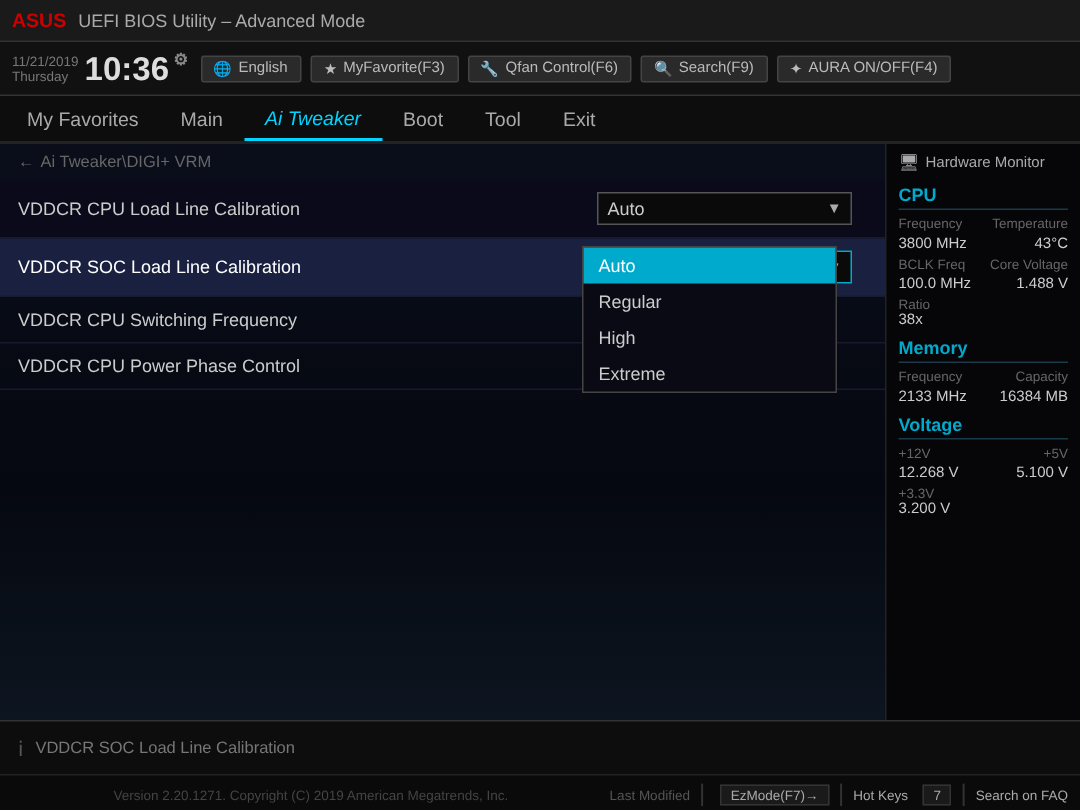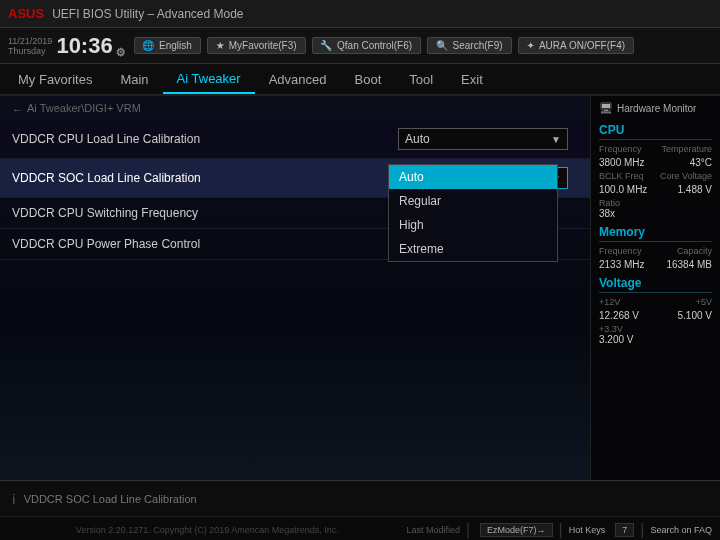--- a/index.html
+++ b/index.html
@@ -43,21 +43,21 @@
       flex-direction: column;
       font-size: 9px;
       color: #777;
       margin-right: 4px;
     }
     #clock {
       font-size: 22px;
       font-weight: bold;
       color: #ddd;
       display: flex;
-      align-items: flex-end;
+      align-items: flex-start;
       gap: 3px;
     }
     #clock-gear {
       font-size: 11px;
       color: #888;
     }
     .info-btn {
       background: #2a2a2a;
       border: 1px solid #444;
       color: #bbb;
@@ -84,20 +84,21 @@
       height: 100%;
       display: flex;
       align-items: center;
       font-size: 13px;
       color: #aaa;
       cursor: pointer;
     }
     .nav-item.active {
       color: #00d4ff;
       border-bottom: 2px solid #00d4ff;
+      font-style: italic;
     }
 
     
     #main {
       display: flex;
       height: calc(540px - 28px - 36px - 32px - 36px - 24px);
     }
 
     
     #left-panel {
@@ -315,21 +316,20 @@
       <span>✦</span>
       <span>AURA ON/OFF(F4)</span>
     </div>
   </div>
 </div>
 
 <div id="nav-bar">
   <div class="nav-item">My Favorites</div>
   <div class="nav-item">Main</div>
   <div class="nav-item active">Ai Tweaker</div>
-  <div class="nav-item">Advanced</div>
   <div class="nav-item">Boot</div>
   <div class="nav-item">Tool</div>
   <div class="nav-item">Exit</div>
 </div>
 
 <div id="main">
 
   <div id="left-panel">
 
     <div id="breadcrumb">

